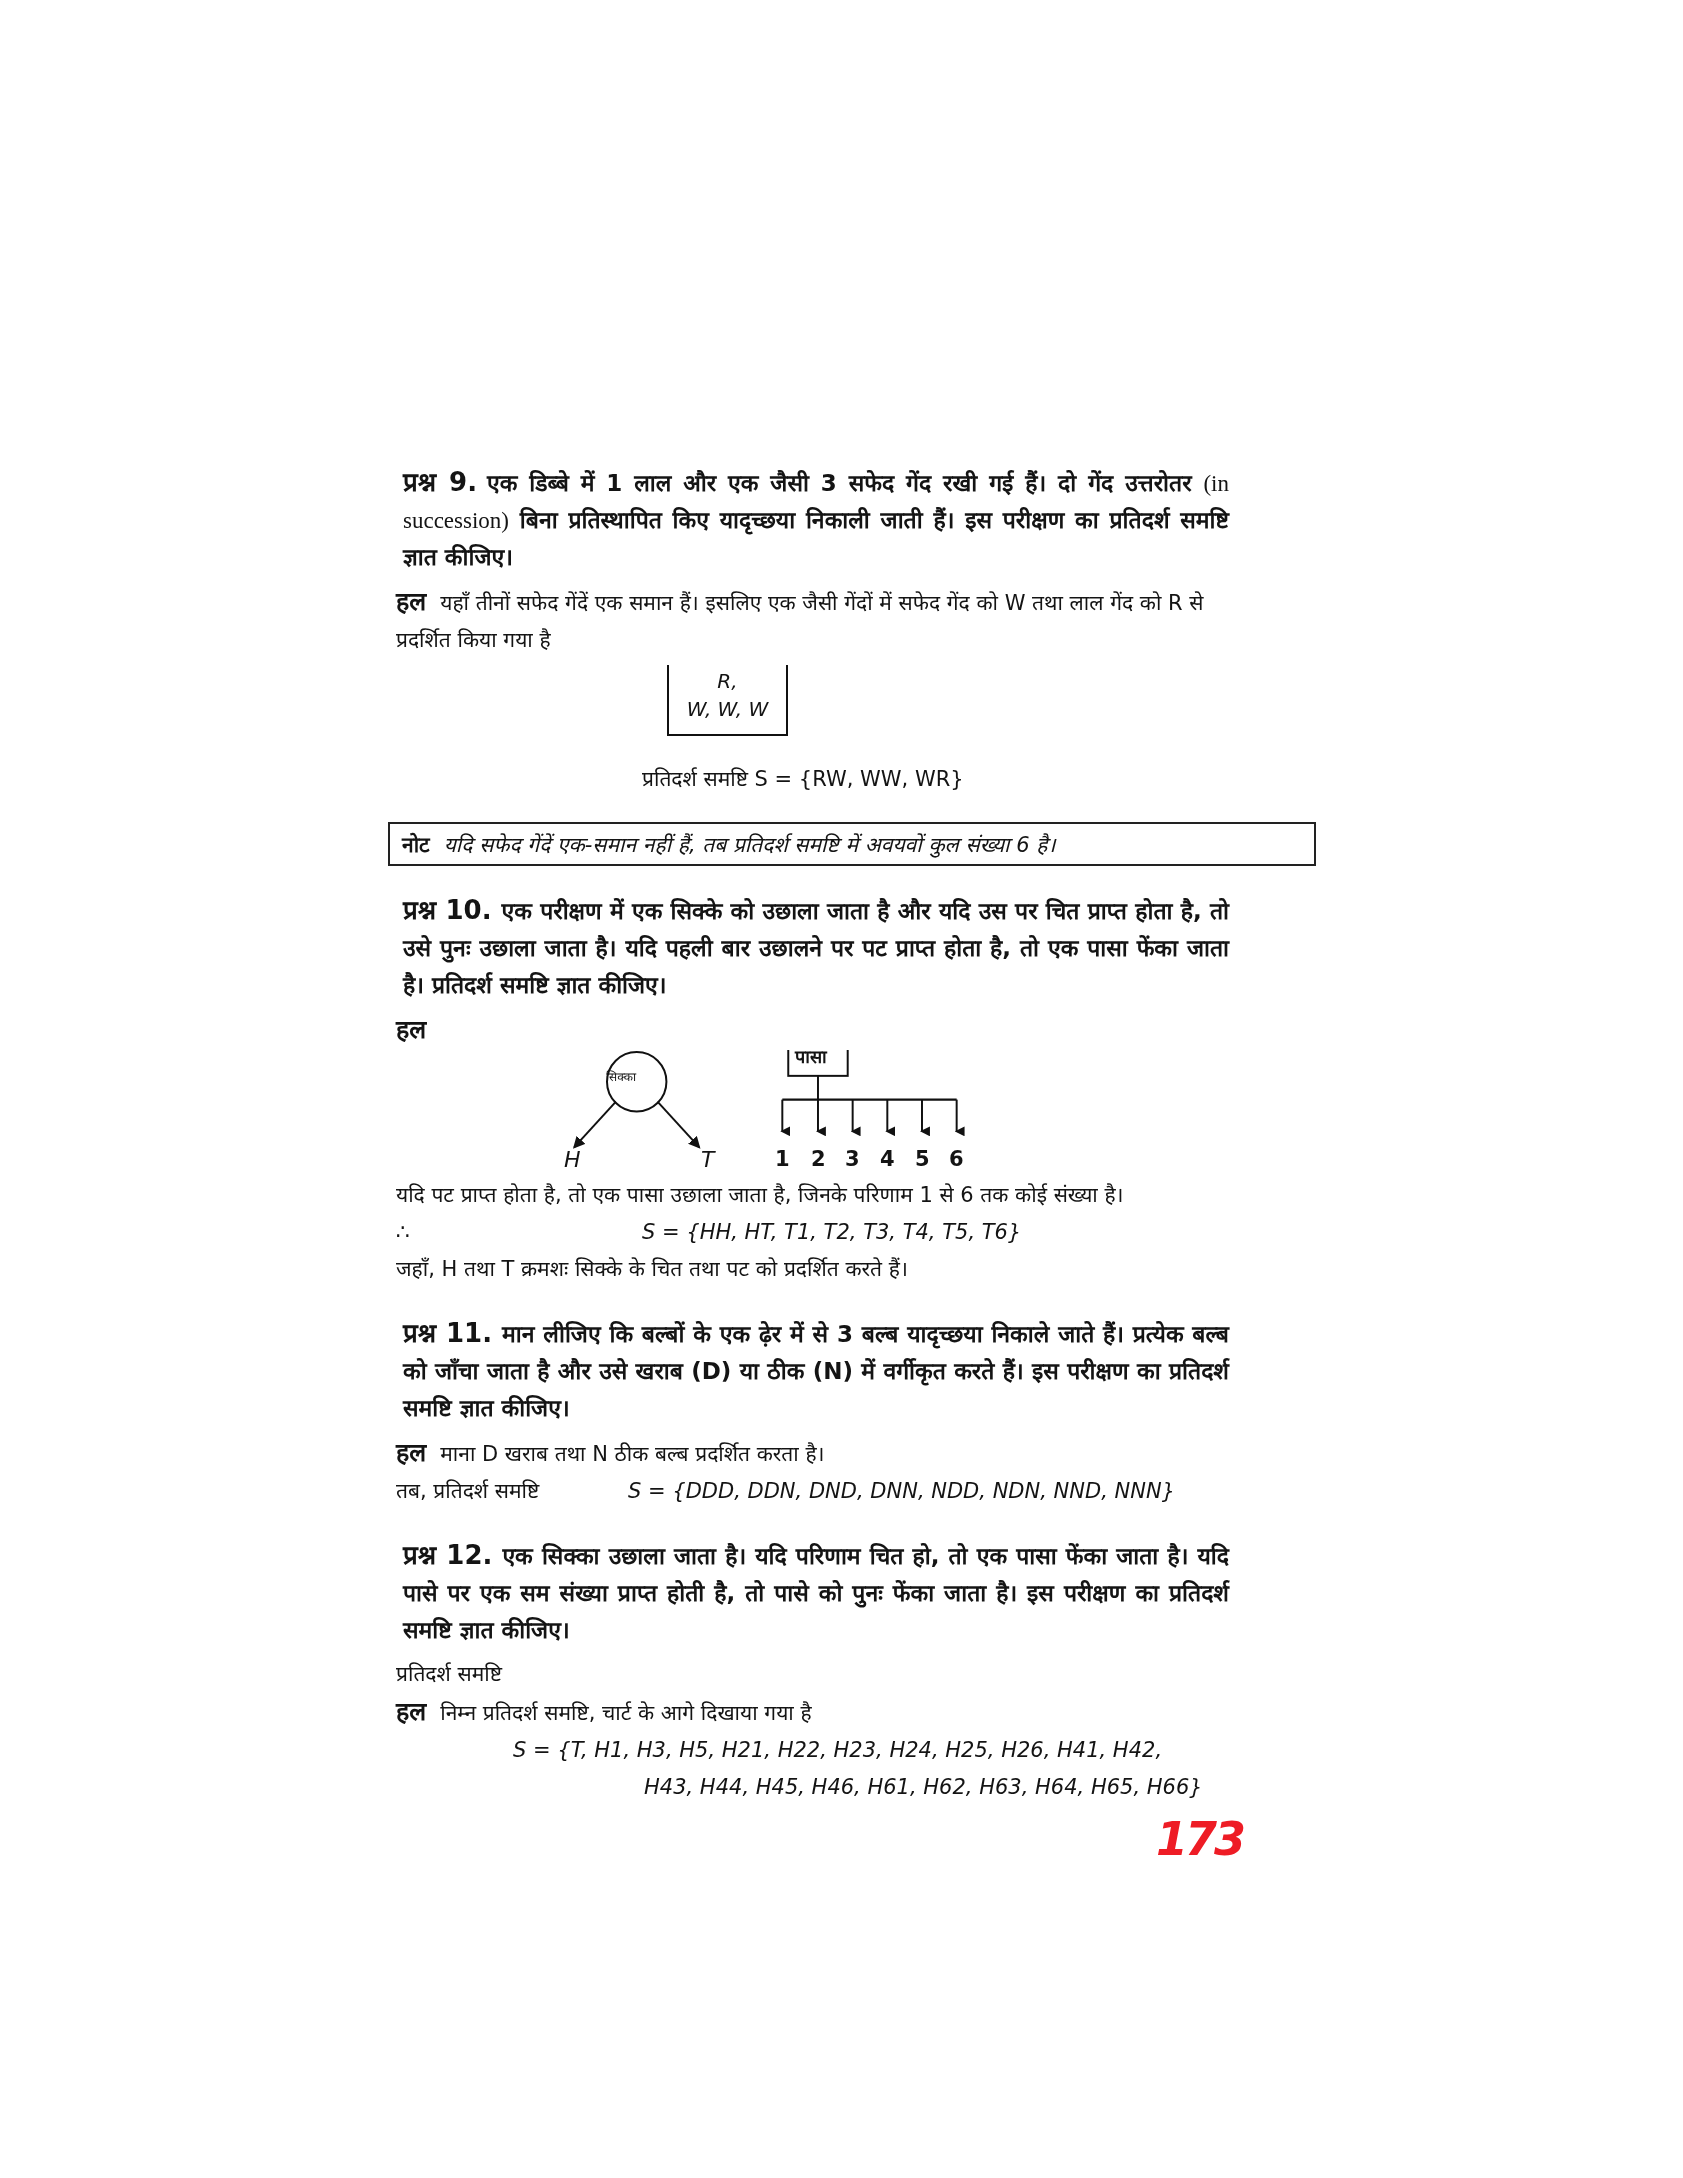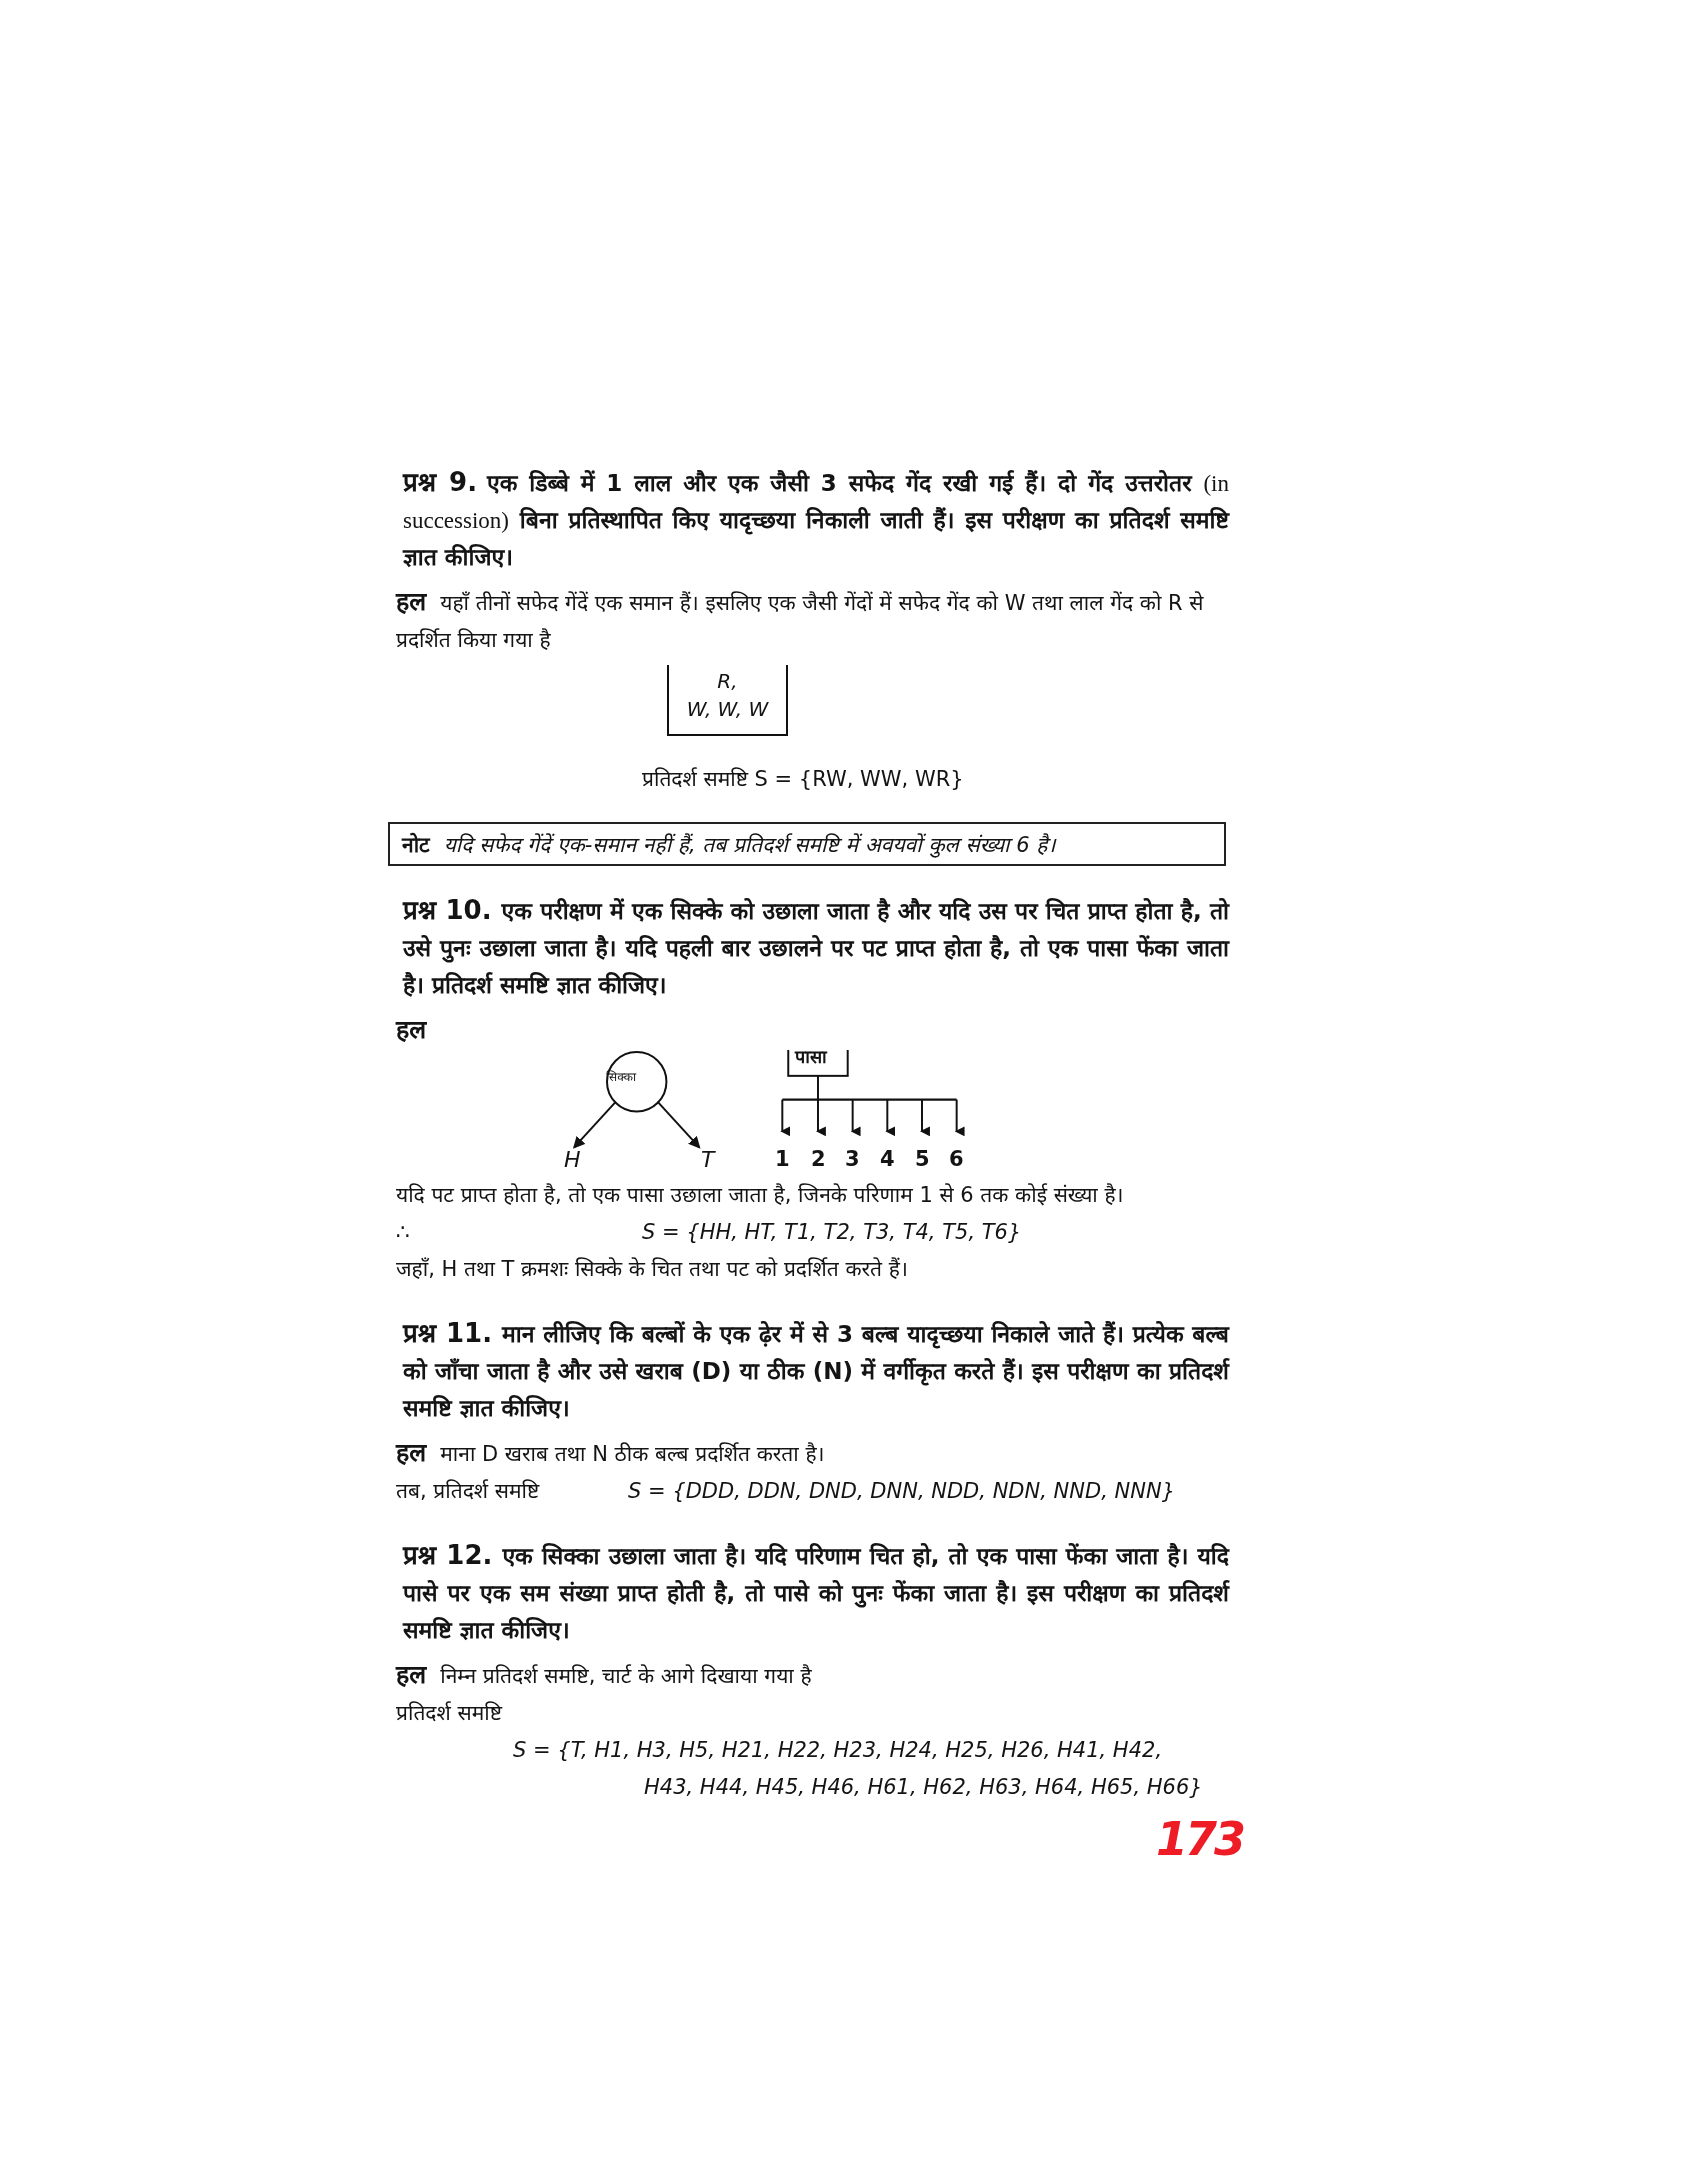--- a/index.html
+++ b/index.html
@@ -13,21 +13,21 @@
   .sol { font-size:21px; line-height:37px; margin:0; }
   .it { font-style:italic; }
   .latin { font-family:"Liberation Serif", serif; }
 
   .box-wrap { position:relative; height:99px; }
   .urn { position:absolute; left:271px; top:6px; width:121px; height:71px;
          border-left:2px solid #111; border-right:2px solid #111; border-bottom:2px solid #111;
          text-align:center; font-style:italic; font-size:20px; line-height:28px; padding-top:2px; box-sizing:border-box; }
   .sset { font-size:21px; margin:6px 0 30px 0; padding-left:246px; }
 
-  .note { border:2px solid #222; padding:6px 12px; font-size:21px; margin:0 0 26px -8px; width:838px; box-sizing:border-box; }
+  .note { border:2px solid #222; padding:6px 12px; font-size:21px; margin:0 0 26px -8px; width:928px; box-sizing:border-box; }
   .note .nl { font-weight:bold; margin-right:14px; }
   .note .nt { font-style:italic; }
 
   .diagram { position:relative; height:127px; }
   .diagram svg { position:absolute; left:0; top:0; }
 
   .setline { font-size:21px; line-height:37px; margin:0; position:relative; }
   .gap { height:20px; }
   .pagenum { position:absolute; left:1156px; top:1812px; color:#ee1c25; font-weight:bold; font-style:italic;
              font-size:46px; letter-spacing:-3px; font-family:"DejaVu Sans", sans-serif; }
@@ -113,22 +113,22 @@
   </p>
   <p class="setline">
     <span>तब, प्रतिदर्श समष्टि</span>
     <span class="it" style="position:absolute;left:232px;">S = {DDD, DDN, DND, DNN, NDD, NDN, NND, NNN}</span>
   </p>
   <div class="gap"></div>
 
   <p class="para q">
     <span class="qlabel">प्रश्न 12.</span><span>एक सिक्का उछाला जाता है। यदि परिणाम चित हो, तो एक पासा फेंका जाता है। यदि पासे पर एक सम संख्या प्राप्त होती है, तो पासे को पुनः फेंका जाता है। इस परीक्षण का प्रतिदर्श समष्टि ज्ञात कीजिए।</span>
   </p>
+  <p class="sol">प्रतिदर्श समष्टि</p>
   <p class="sol">
     <span class="hal">हल</span><span>निम्न प्रतिदर्श समष्टि, चार्ट के आगे दिखाया गया है</span>
   </p>
-  <p class="sol">प्रतिदर्श समष्टि</p>
   <p class="sol it" style="padding-left:117px;">S = {T, H1, H3, H5, H21, H22, H23, H24, H25, H26, H41, H42,</p>
   <p class="sol it" style="padding-left:248px;">H43, H44, H45, H46, H61, H62, H63, H64, H65, H66}</p>
 </div>
 
 <div class="pagenum">173</div>
 
 
 </body></html>

